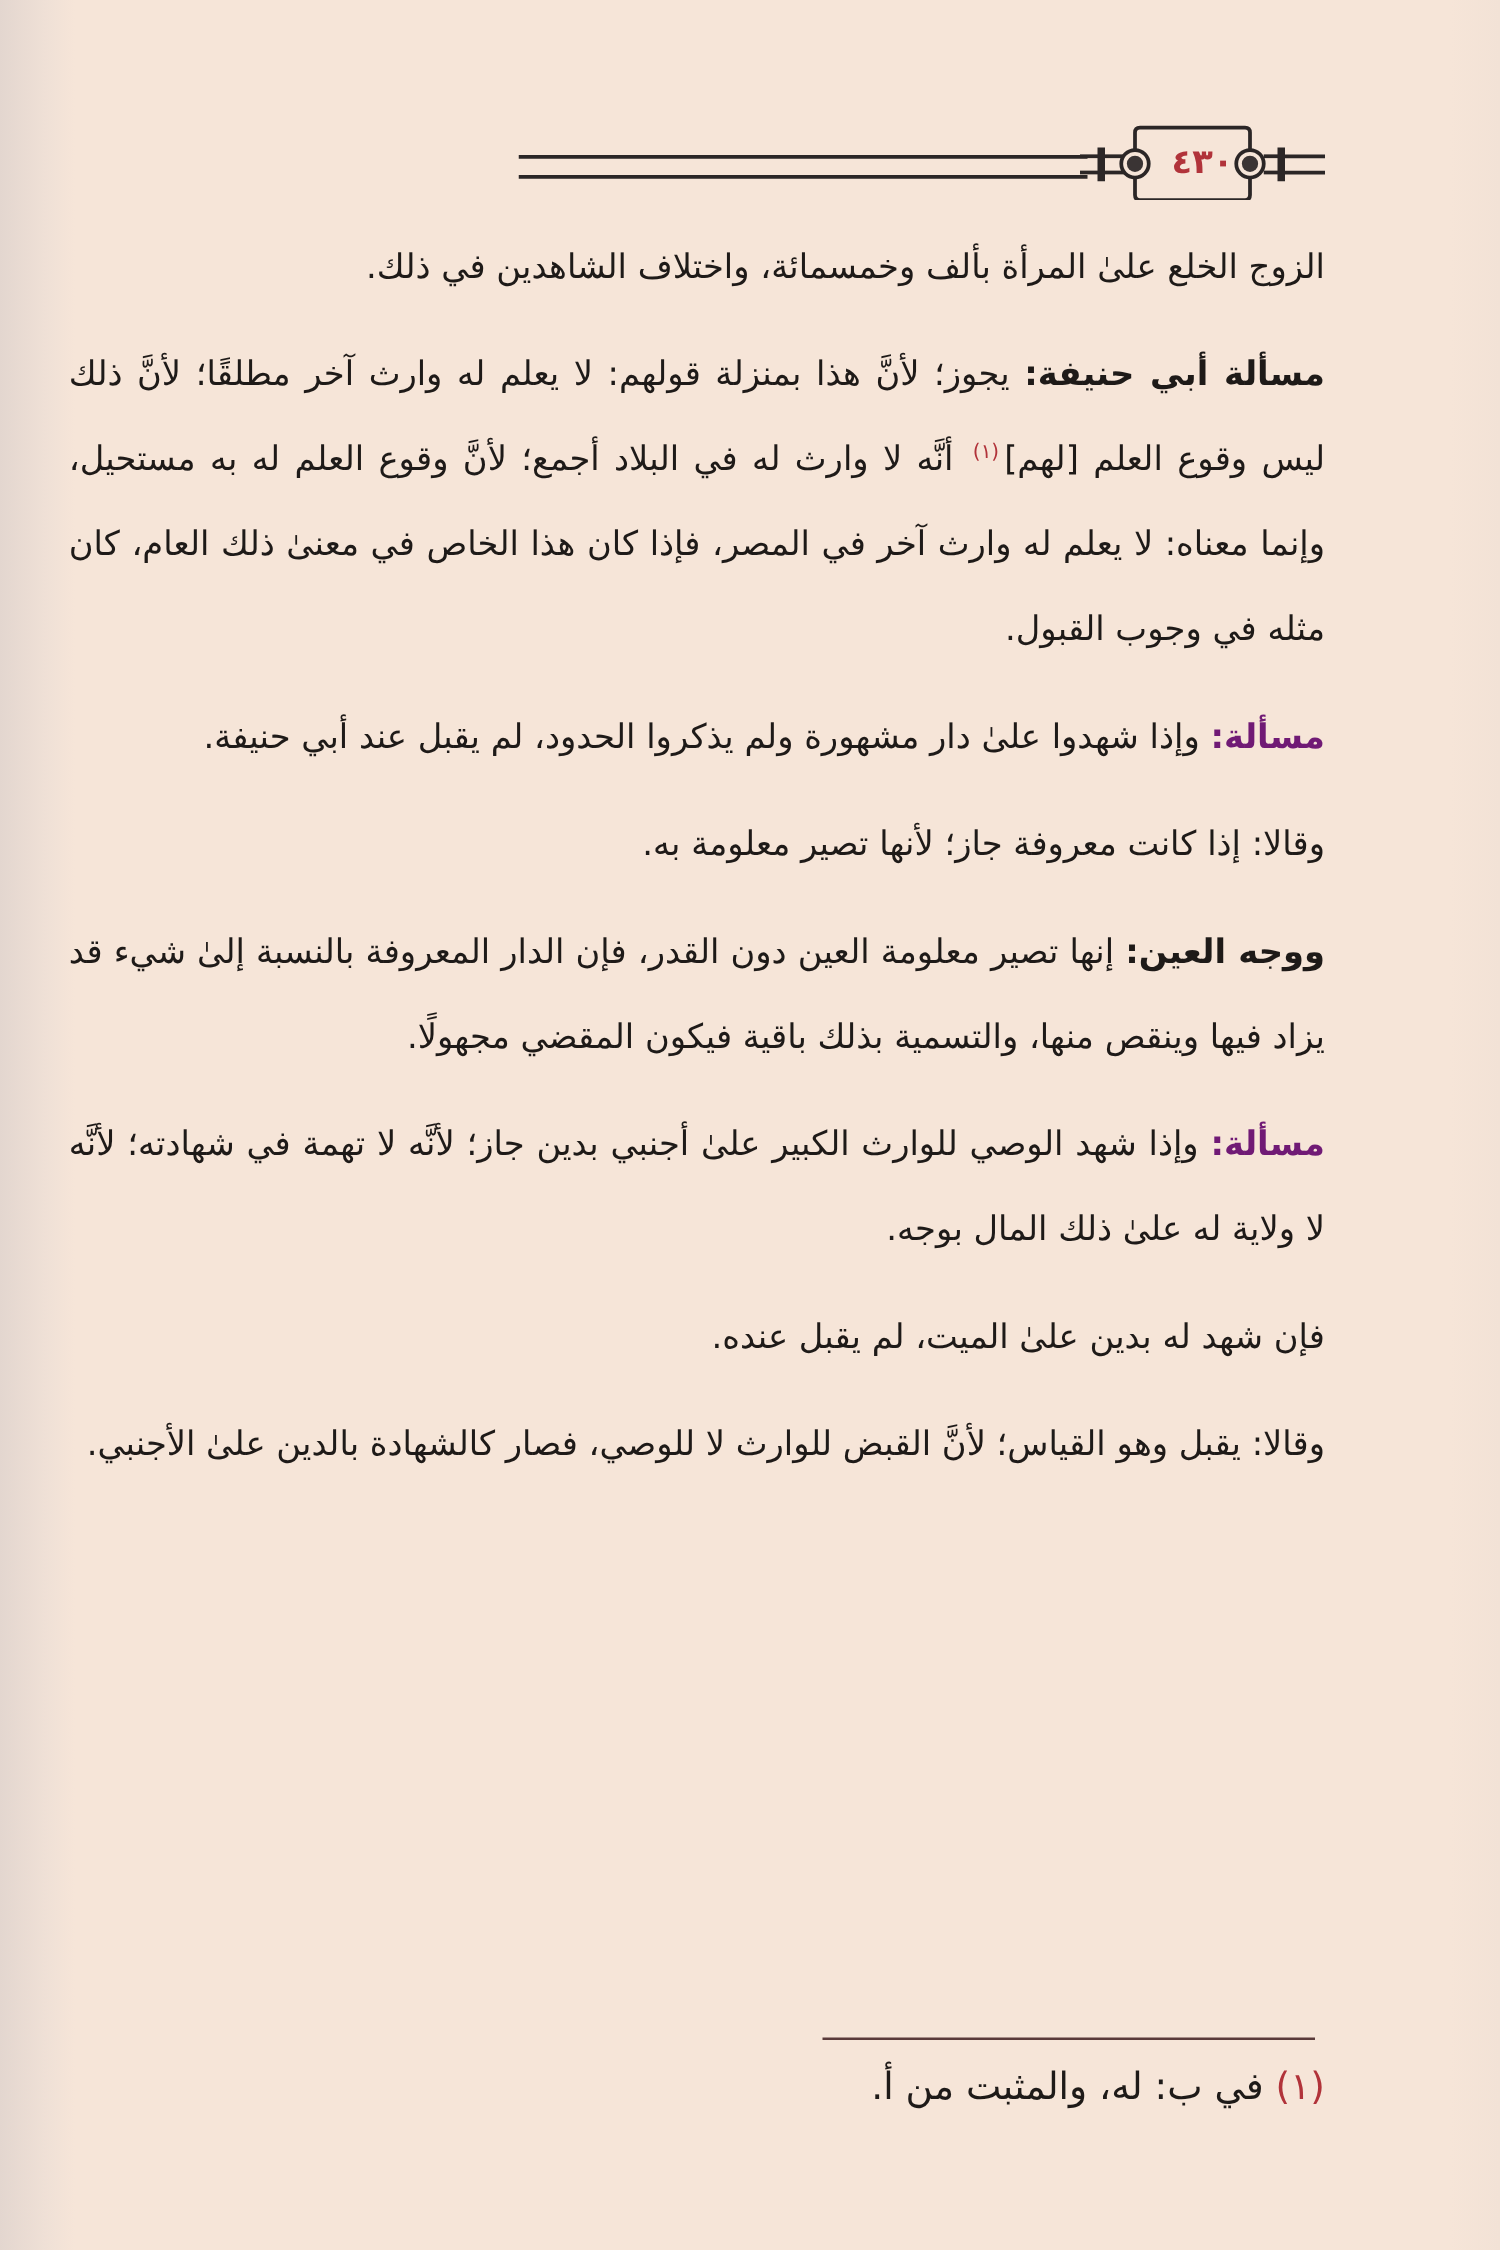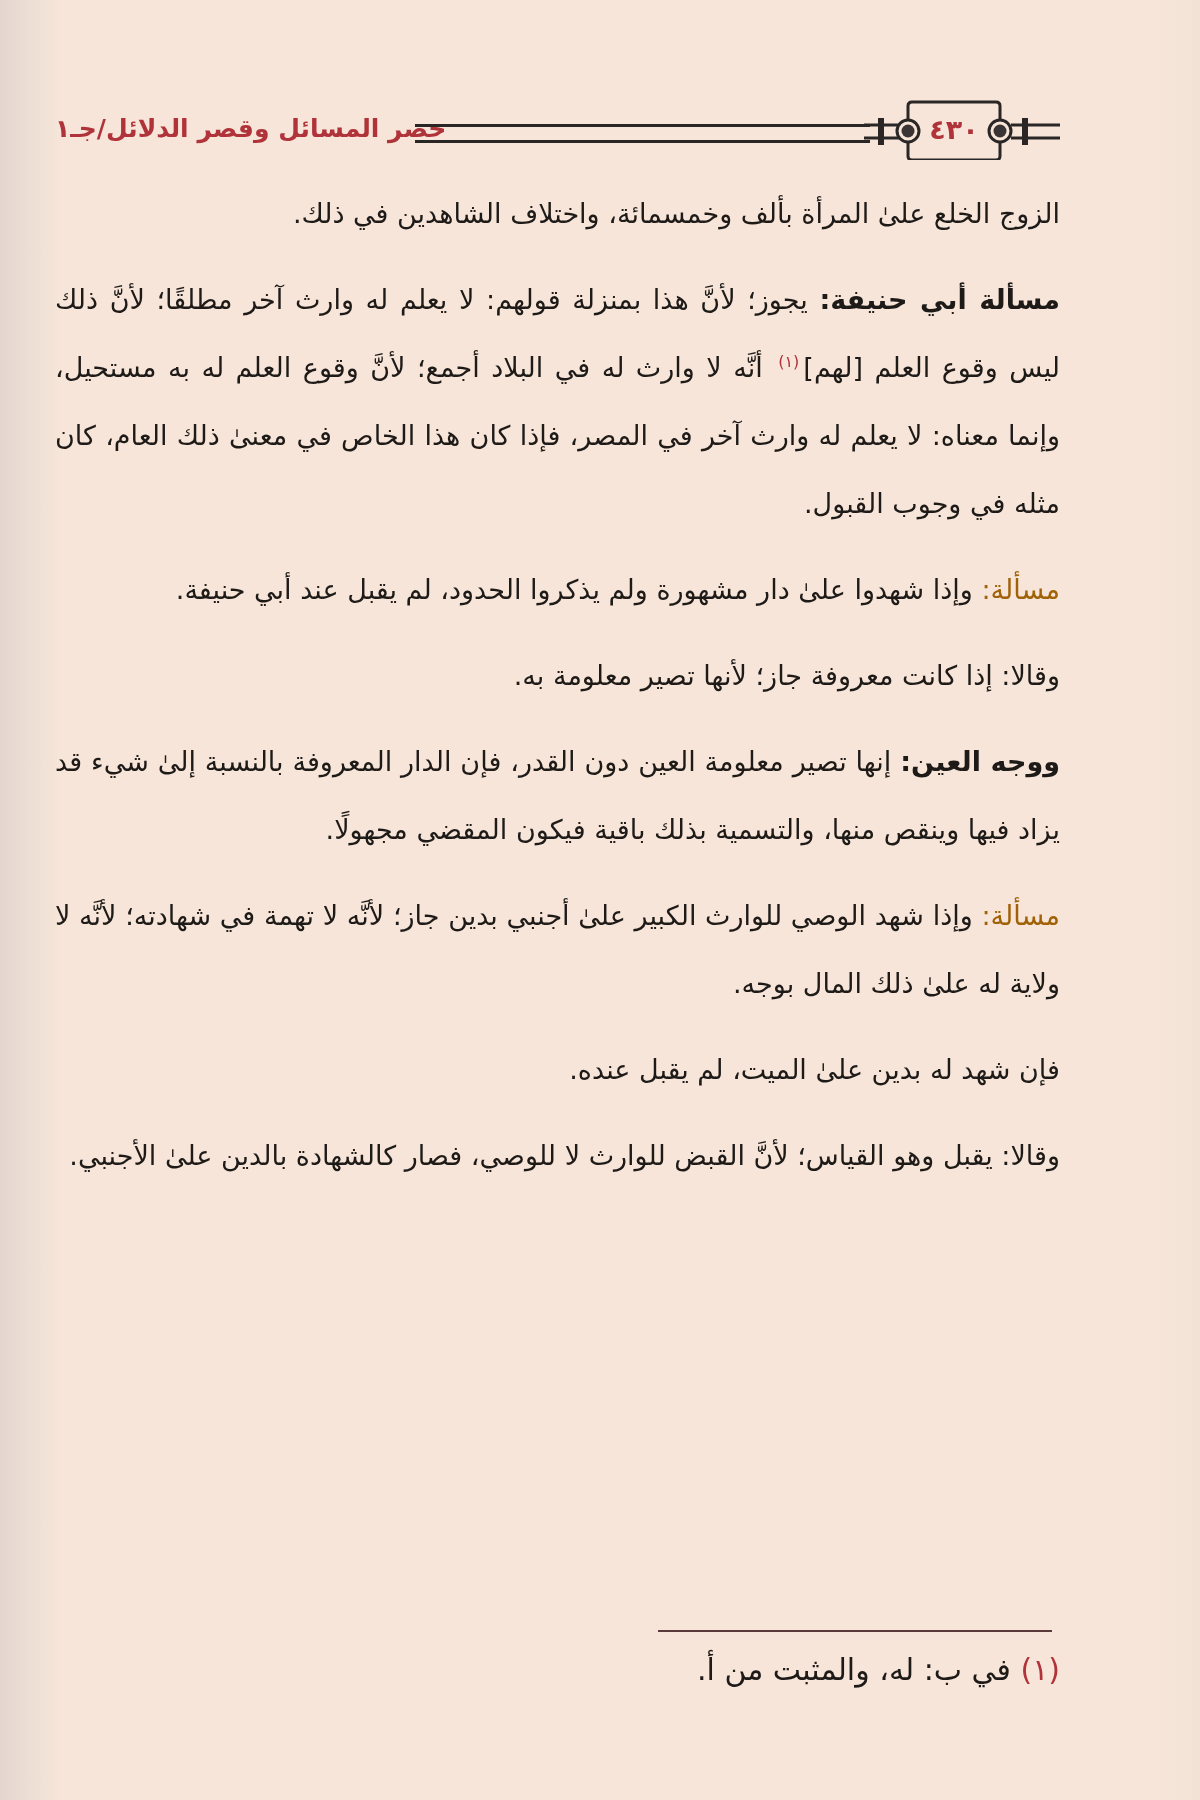--- a/index.html
+++ b/index.html
@@ -59,21 +59,21 @@
       position: absolute;
       right: 0;
       top: 0;
       width: 196px;
       height: 60px;
     }
     .ornament svg { display: block; }
     .page-number {
       position: absolute;
       left: 52px;
-      width: 76px;
+      width: 92px;
       top: 14px;
       text-align: center;
       font-size: 27px;
       font-weight: bold;
       color: #b1333a;
       direction: rtl;
     }
 
     
     .content {
@@ -87,22 +87,22 @@
       font-family: "DejaVu Sans", sans-serif;
       font-size: 27px;
       line-height: 68px;
     }
     .para {
       margin: 0 0 10px 0;
       text-indent: 0;
     }
     .para.gap-top { margin-top: 18px; }
     .mas-label {
-      color: #a16207;
-      font-weight: normal;
+      color: #701a75;
+      font-weight: bold;
     }
     .bold-name {
       font-weight: bold;
     }
     .fn-ref {
       color: #b1333a;
       font-size: 16px;
       vertical-align: super;
       line-height: 0;
       padding: 0 4px;
@@ -131,21 +131,20 @@
       color: #b1333a;
     }
   </style>
 </head>
 <body>
 
 <div class="page-edge"></div>
 <div class="page-edge-right"></div>
 
 <div class="header">
-  <div class="running-title">حصر المسائل وقصر الدلائل/جـ١</div>
   <div class="rule-lines"></div>
   <div class="ornament">
     <svg width="196" height="60" viewBox="0 0 196 60">
 
       <line x1="0" y1="25" x2="20" y2="25" stroke="#2b2626" stroke-width="3"></line>
       <line x1="0" y1="38" x2="20" y2="38" stroke="#2b2626" stroke-width="3"></line>
       <rect x="14" y="18" width="6" height="27" fill="#2b2626"></rect>
       <line x1="20" y1="25" x2="36" y2="25" stroke="#2b2626" stroke-width="3"></line>
       <line x1="20" y1="38" x2="36" y2="38" stroke="#2b2626" stroke-width="3"></line>
 

